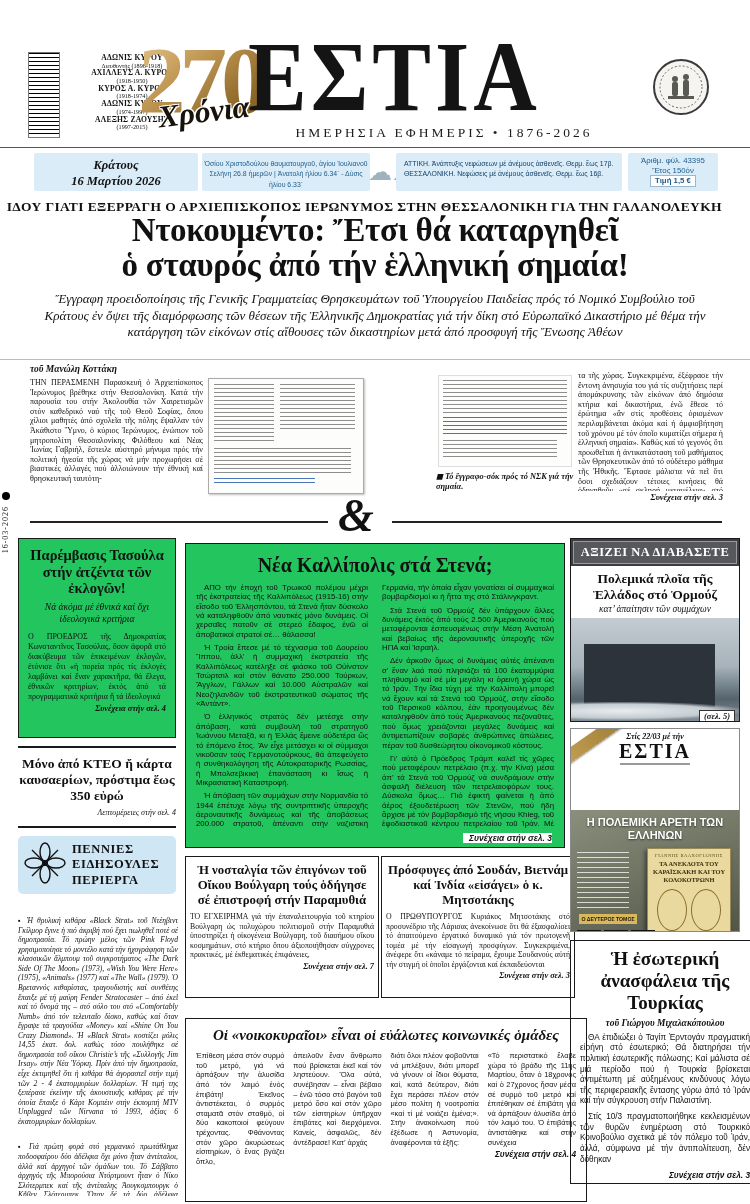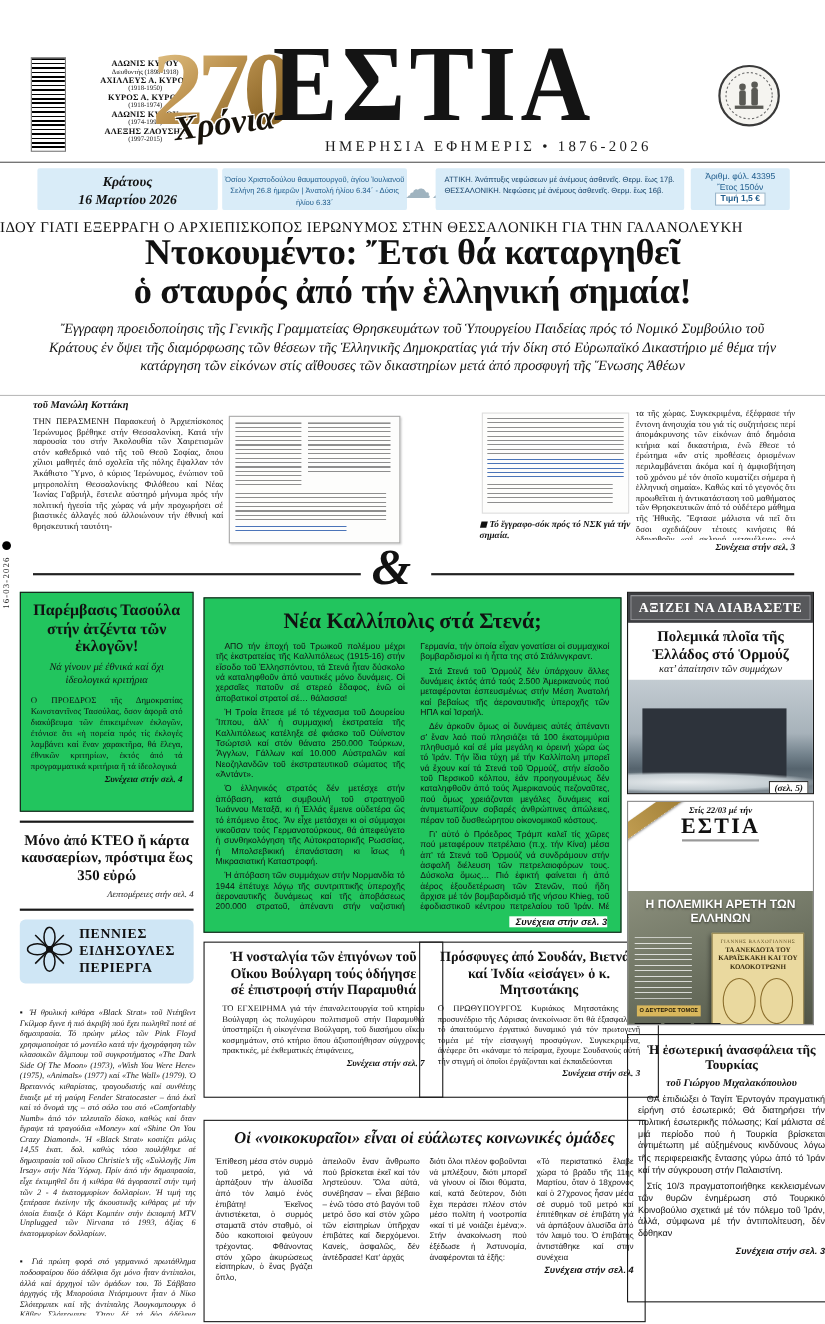--- a/index.html
+++ b/index.html
@@ -29,21 +29,21 @@
      font-size:12.5px;line-height:1.3;padding-top:4px;box-sizing:border-box;}
   .saintsbox{left:202px;width:168px;color:#1f5c8c;font-size:6.9px;text-align:center;
      line-height:1.5;padding-top:6px;box-sizing:border-box;font-family:"Liberation Sans",sans-serif;}
   .cloud{left:368px;top:158px;font-size:24px;color:#9fb3bf;}
   .weatherbox{left:396px;width:226px;color:#123f67;font-size:6.9px;line-height:1.5;
      padding:6px 6px 0 8px;box-sizing:border-box;font-family:"Liberation Sans",sans-serif;}
   .pricebox{left:628px;width:90px;color:#1f5c8c;font-size:7.8px;text-align:center;
      line-height:1.25;padding-top:3px;box-sizing:border-box;font-family:"Liberation Sans",sans-serif;}
   .price-chip{display:inline-block;border:1px solid #9ab7cc;background:#fff;padding:0 4px;font-weight:bold;}
   
-  .kicker{left:0;top:199px;width:722px;text-align:left;font-size:13.5px;font-weight:normal;letter-spacing:.4px;}
+  .kicker{left:0;top:199px;width:722px;text-align:right;font-size:13.5px;font-weight:bold;letter-spacing:.4px;}
   .headline{left:0;top:213px;width:750px;text-align:center;font-size:33px;font-weight:bold;
      line-height:1.07;letter-spacing:-.3px;}
   .subhead{left:35px;top:291px;width:680px;text-align:center;font-style:italic;font-size:13px;line-height:1.28;}
   .subrule{left:0;top:359px;width:750px;height:1px;background:#bbb;}
   .lead-byline{left:30px;top:364px;font-size:9.5px;font-style:italic;font-weight:bold;}
   .lead-colL{left:30px;top:378px;width:173px;height:128px;font-size:8px;line-height:1.2;overflow:hidden;}
   .lead-colR{left:578px;top:371px;width:145px;height:120px;font-size:8px;line-height:1.2;overflow:hidden;}
   .lead-cont{left:578px;top:492px;width:145px;text-align:right;font-size:8.5px;font-style:italic;font-weight:bold;}
   .doc1{left:208px;top:378px;width:156px;height:116px;border:1px solid #aaa;background:#fdfdfc;
      box-shadow:1px 1px 2px rgba(0,0,0,.25);padding:5px;box-sizing:border-box;}
@@ -78,21 +78,21 @@
      font-size:7.6px;font-style:italic;line-height:1.26;font-family:"Liberation Sans",sans-serif;}
   .pen-items p{margin:16px 0 6px;font-family:Liberation Serif, serif;}
   
   .kall{left:185px;top:543px;width:380px;height:305px;padding:6px 10px 4px;overflow:hidden;position:absolute;}
   .kall-title{font-size:20px;font-weight:bold;text-align:center;margin:4px 0 6px;}
   .kall-cols{column-count:2;column-gap:14px;font-size:7.8px;line-height:1.2;
      font-family:"Liberation Sans",sans-serif;height:248px;overflow:hidden;}
   .kall-cols p{margin:0 0 4px;text-indent:8px;}
   .kall-cont{position:absolute;right:12px;bottom:4px;font-size:8.5px;font-style:italic;font-weight:bold;
      font-family:"Liberation Sans",sans-serif;background:#fff;padding-left:6px;}
-  .midbox{top:856px;width:184px;height:128px;padding:6px 16px;overflow:hidden;border:1px solid #1a1a1a;}
+  .midbox{top:856px;width:184px;height:128px;padding:6px 4px;overflow:hidden;border:1px solid #1a1a1a;}
   .voulgari{left:185px;}
   .refugees{left:381px;}
   .mid-title{font-size:12.8px;font-weight:bold;text-align:center;line-height:1.18;}
   .mid-body{font-size:7.8px;line-height:1.22;margin-top:4px;}
   .ti-bar{left:185px;top:990px;width:380px;height:22px;}
   .ti-label{position:absolute;left:0;top:0;width:128px;height:22px;border:1.5px solid #1a1a1a;
      box-sizing:border-box;text-align:center;font-size:13px;font-weight:bold;letter-spacing:1px;line-height:19px;}
   .ti-byline{position:absolute;right:0;top:0;width:246px;height:22px;background:#dcdcdc;
      text-align:right;font-size:9.5px;font-style:italic;font-weight:bold;line-height:22px;
      padding-right:10px;box-sizing:border-box;}
@@ -132,21 +132,21 @@
   .bc-ovals{display:flex;justify-content:center;gap:4px;margin-top:5px;}
   .bc-oval{width:28px;height:40px;border-radius:50%;border:1.5px solid #8a6d2c;
      background:radial-gradient(circle at 50% 35%,#caa06a 0%,#7d5632 60%,#4b3category0%,#4b341d 100%);}
   .promo-smalltext{position:absolute;left:6px;top:42px;width:52px;height:56px;
      background:repeating-linear-gradient(180deg,rgba(255,255,255,.75) 0 1px,transparent 1px 5px);}
   .promo-badge{position:absolute;left:8px;top:104px;width:56px;background:#d9b75c;color:#201a08;
      font-size:5.2px;font-weight:bold;text-align:center;padding:2px 1px;font-family:"Liberation Sans",sans-serif;}
   .minibooks{position:absolute;left:6px;bottom:6px;display:flex;gap:3px;}
   .minibook{width:22px;height:34px;background:linear-gradient(180deg,#3a4450,#1f2730);border:1px solid #111;}
   .tourkia{left:570px;top:940px;width:170px;height:228px;padding:7px 9px;overflow:hidden;border:1px solid #1a1a1a;}
-  .tk-title{font-size:12px;font-weight:bold;text-align:center;line-height:1.15;}
+  .tk-title{font-size:19px;font-weight:bold;text-align:center;line-height:1.15;}
   .tk-byline{font-size:9.5px;font-style:italic;font-weight:bold;text-align:center;margin-top:4px;}
   .tk-body{font-size:8.2px;line-height:1.3;margin-top:5px;font-family:"Liberation Sans",sans-serif;}
   .tk-body p{margin:0 0 5px;text-indent:8px;}
 </style>
 </head>
 <body>
 
 <div class="page">
 
   <div class="abs barcode"></div>
@@ -227,21 +227,21 @@
   <div class="abs lead-cont">Συνέχεια στήν σελ. 3</div>
 
   <div class="abs amp">&amp;</div>
   <div class="abs divL"></div>
   <div class="abs divR"></div>
   <div class="abs vdot"></div>
   <div class="abs vdate">16-03-2026</div>
 
   <div class="abs box tasoulas">
     <div class="t-title">Παρέμβασις Τασούλα στήν ἀτζέντα τῶν ἐκλογῶν!</div>
-    <div class="t-sub">Νά γίνουν μέ ἐθνικά καί ὄχι ἰδεολογικά κριτήρια</div>
+    <div class="t-sub">Νά ἀκόμα μέ ἐθνικά καί ὄχι ἰδεολογικά κριτήρια</div>
     <div class="t-body jt">Ο ΠΡΟΕΔΡΟΣ τῆς Δημοκρατίας Κωνσταντῖνος Τασούλας, ὅσον ἀφορᾶ στό διακύβευμα τῶν ἐπικειμένων ἐκλογῶν, ἐτόνισε ὅτι «ἡ πορεία πρός τίς ἐκλογές λαμβάνει καί ἕναν χαρακτῆρα, θά ἔλεγα, ἐθνικῶν κριτηρίων, ἐκτός ἀπό τά προγραμματικά κριτήρια ἤ τά ἰδεολογικά</div>
     <div class="cont">Συνέχεια στήν σελ. 4</div>
   </div>
   <div class="abs ldiv1"></div>
   <div class="abs kteo">
     <div class="k-title">Μόνο ἀπό ΚΤΕΟ ἤ κάρτα καυσαερίων, πρόστιμα ἕως 350 εὐρώ</div>
     <div class="k-note">Λεπτομέρειες στήν σελ. 4</div>
   </div>
   <div class="abs ldiv2"></div>
   <div class="abs pennies">

